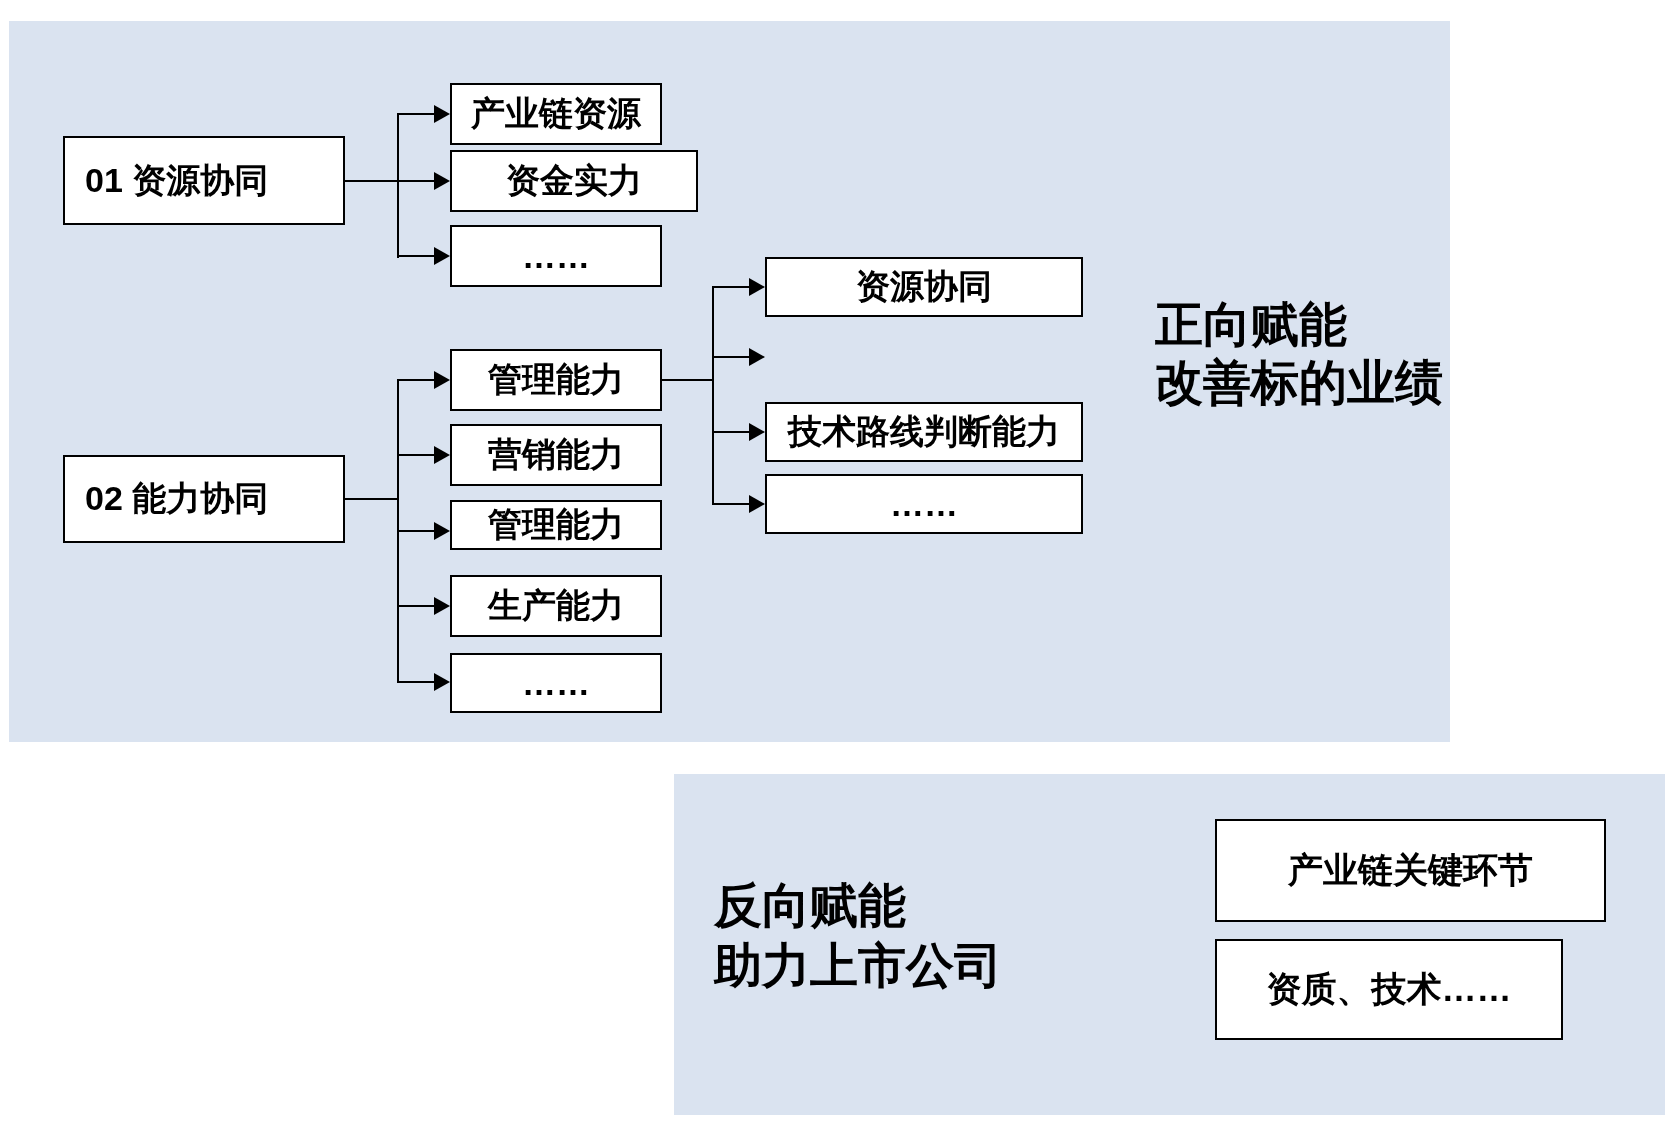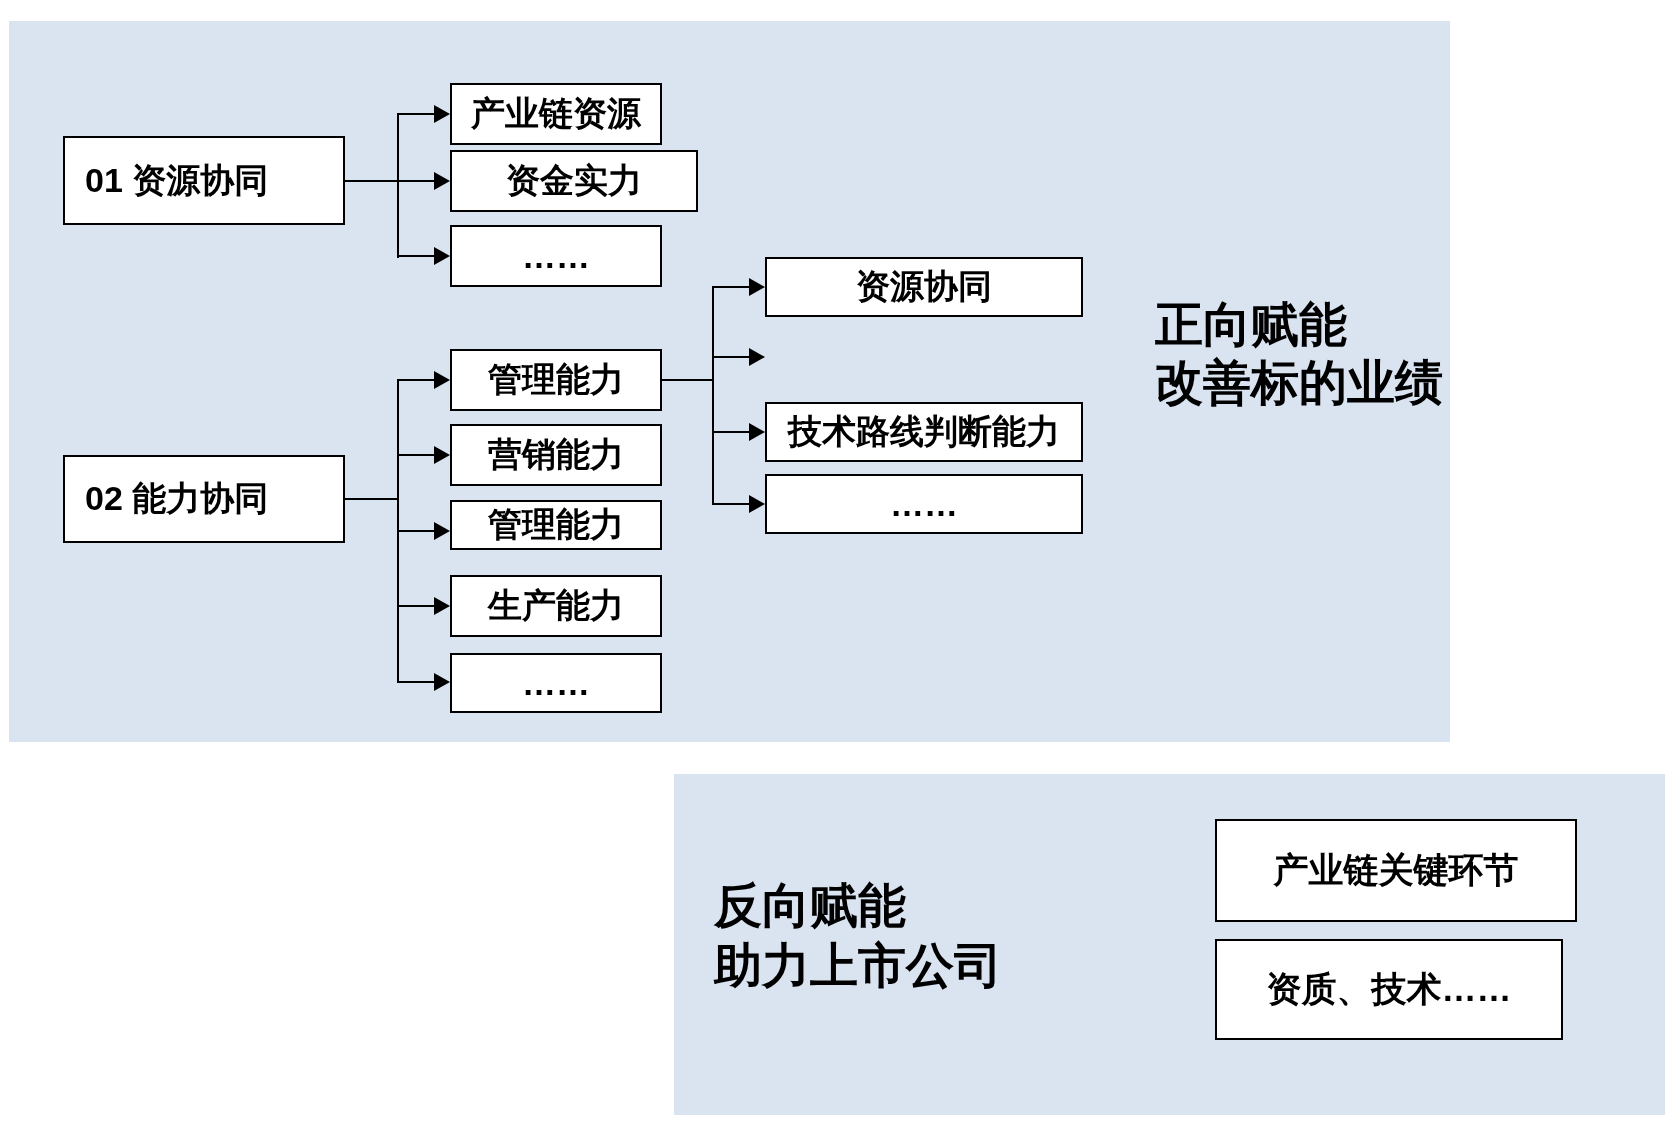--- a/index.html
+++ b/index.html
@@ -29,21 +29,21 @@
   .g2c1{left:450px;top:424px;width:212px;height:62px;}
   .g2c2{left:450px;top:500px;width:212px;height:50px;}
   .g2c3{left:450px;top:575px;width:212px;height:62px;}
   .g2c4{left:450px;top:653px;width:212px;height:60px;}
 
   .g3c0{left:765px;top:257px;width:318px;height:60px;}
   .g3c1{left:765px;top:327px;width:318px;height:60px;}
   .g3c2{left:765px;top:402px;width:318px;height:60px;}
   .g3c3{left:765px;top:474px;width:318px;height:60px;}
 
-  .bb0{left:1215px;top:819px;width:362px;height:103px;font-size:35px;}
+  .bb0{left:1215px;top:819px;width:391px;height:103px;font-size:35px;}
   .bb1{left:1215px;top:939px;width:348px;height:101px;font-size:35px;}
 
   .edge{position:absolute;background:#000;}
   .arrow{position:absolute;width:0;height:0;
     border-top:9px solid transparent;border-bottom:9px solid transparent;
     border-left:16px solid #000;}
 
   
   .e-b01{left:345px;top:180px;width:52px;height:2px;}
   .t-g1{left:397px;top:113px;width:2px;height:145px;}

